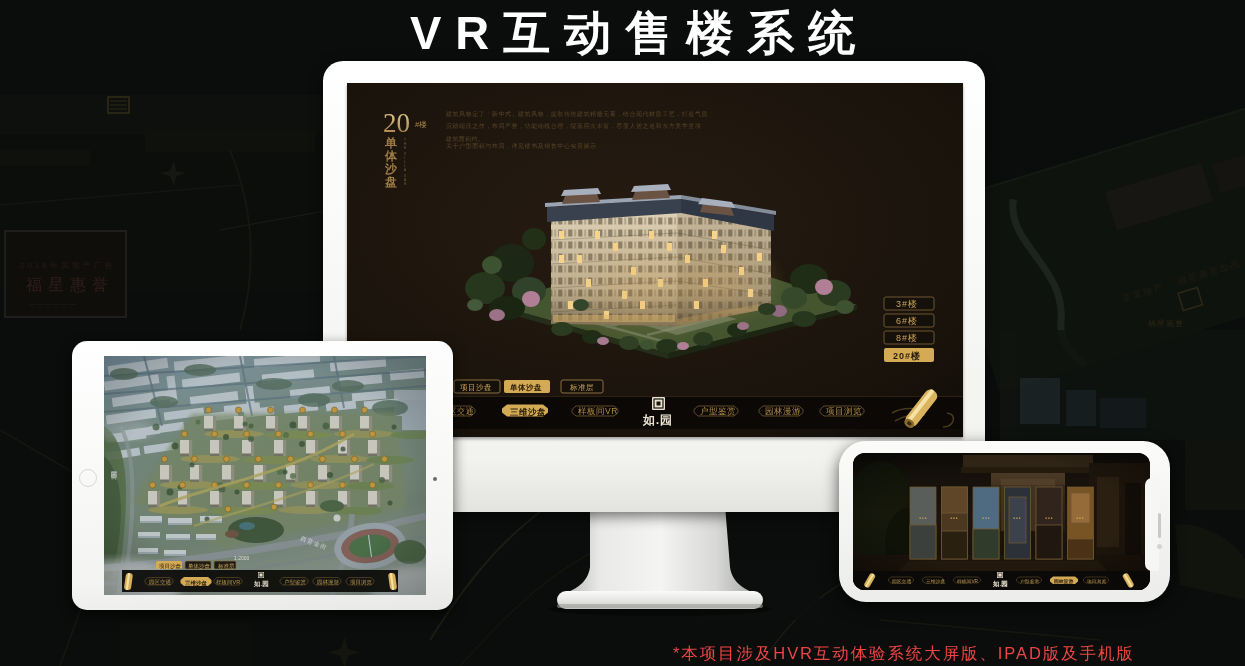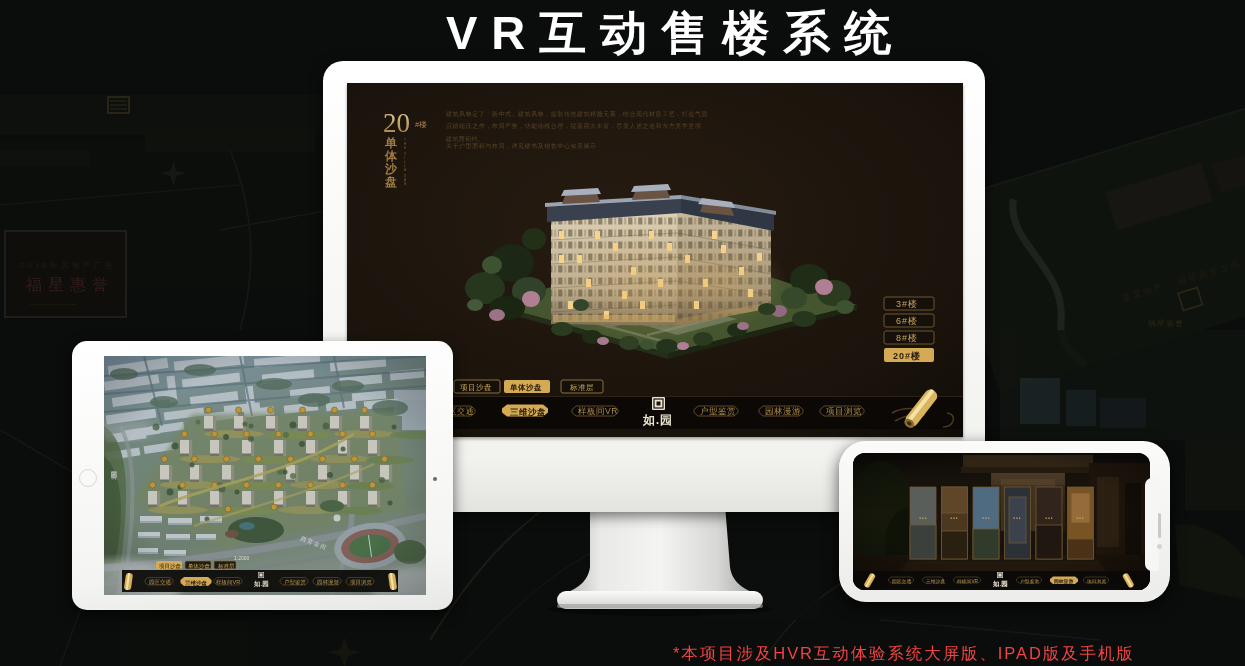--- a/index.html
+++ b/index.html
@@ -63,21 +63,21 @@
     <rect x="700" y="560" width="120" height="60" fill="#0e120e" opacity="0.8"></rect>
     <path d="M0 430 L120 500 L60 666" stroke="#1f2118" stroke-width="1.5" fill="none"></path>
   </g>
 
   <g opacity="0.7">
     <path d="M1175 525 C1200 520,1235 540,1245 560 L1245 600 L1180 585 Z" fill="#15160f"></path>
     <rect x="1185" y="440" width="60" height="70" fill="#12150f"></rect>
   </g>
 </svg>
 
-<div class="abs" style="left:410px;top:5px;margin-left:36px;">
+<div class="abs" style="left:410px;top:5px;">
   <span style="font-size:47px;font-weight:bold;color:#ffffff;letter-spacing:14px;line-height:56px;">VR互动售楼系统</span>
 </div>
 
 <svg class="abs" style="left:540px;top:505px" width="240" height="115" viewBox="0 0 240 115">
   <defs>
     <linearGradient id="neckg" x1="0" y1="0" x2="1" y2="0">
       <stop offset="0" stop-color="#b9b9b7"></stop>
         <stop offset="0.18" stop-color="#e9e9e7"></stop>
       <stop offset="0.5" stop-color="#f4f4f2"></stop>
         <stop offset="0.8" stop-color="#d8d8d6"></stop>

